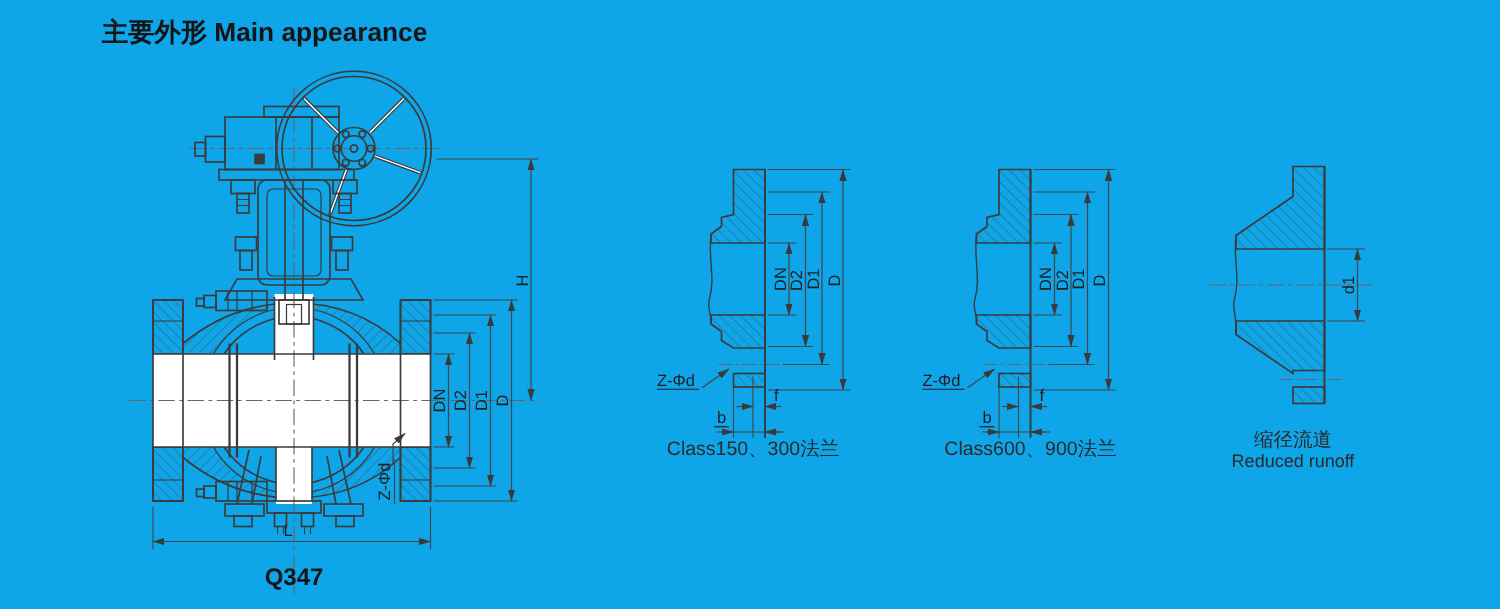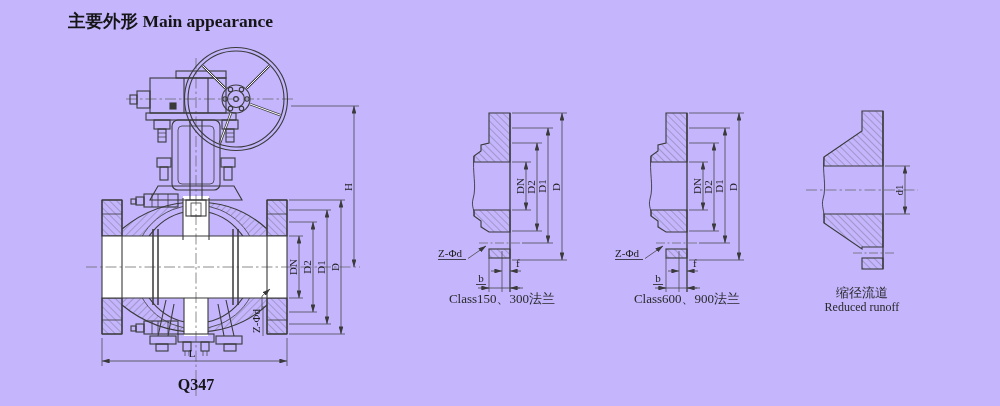--- a/index.html
+++ b/index.html
@@ -1,17 +1,17 @@
 <!DOCTYPE html>
 <html><head>
 <meta charset="utf-8">
 <style>
   html,body{margin:0;padding:0;background:#fff;}
-  #page{position:relative;width:1000px;height:406px;background:#c4b5fd;overflow:hidden;
-        font-family:Liberation Serif, serif;}
+  #page{position:relative;width:1000px;height:406px;background:#0ea5e9;overflow:hidden;
+        font-family:Liberation Sans, sans-serif;}
   svg{position:absolute;left:0;top:0;}
   text{fill:#1f1f1f;}
   .dimtxt{font-size:11px;}
   .smalltxt{font-size:11px;}
   .caption{font-size:13px;fill:#2a2a2a;}
   .title{font-size:17.5px;font-weight:bold;fill:#151515;}
   .model{font-size:16px;font-weight:bold;fill:#151515;}
 </style>
 </head>
 <body>

